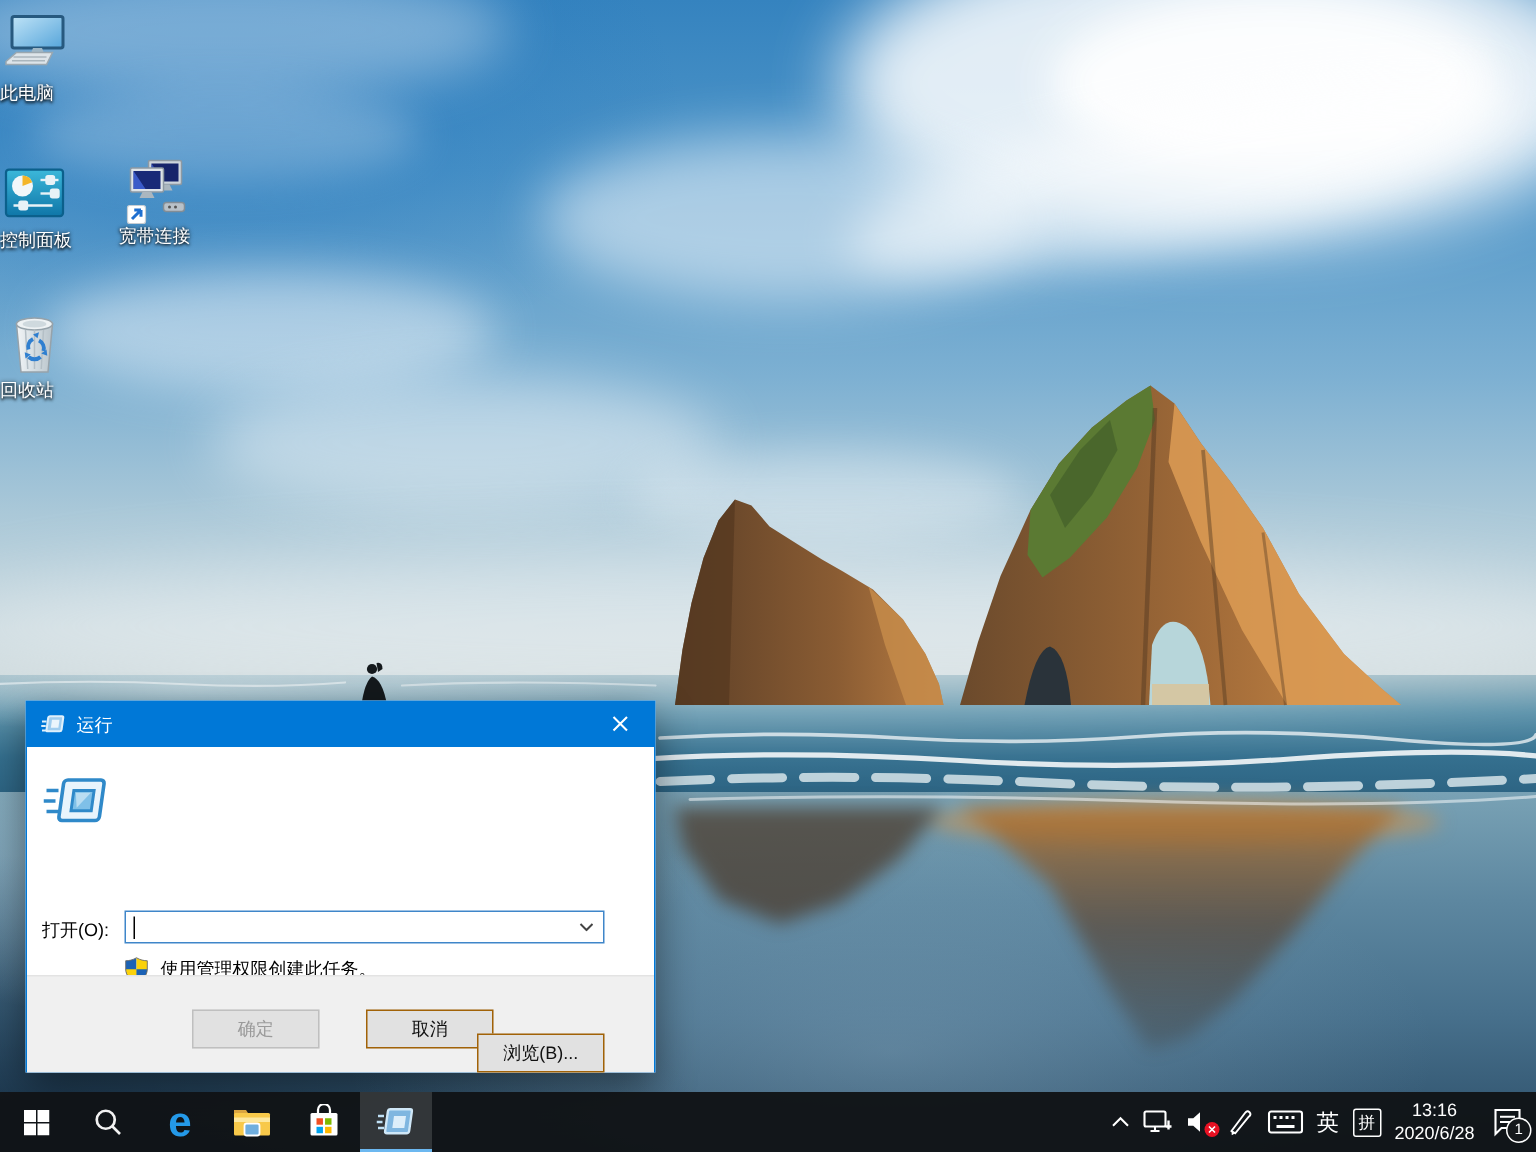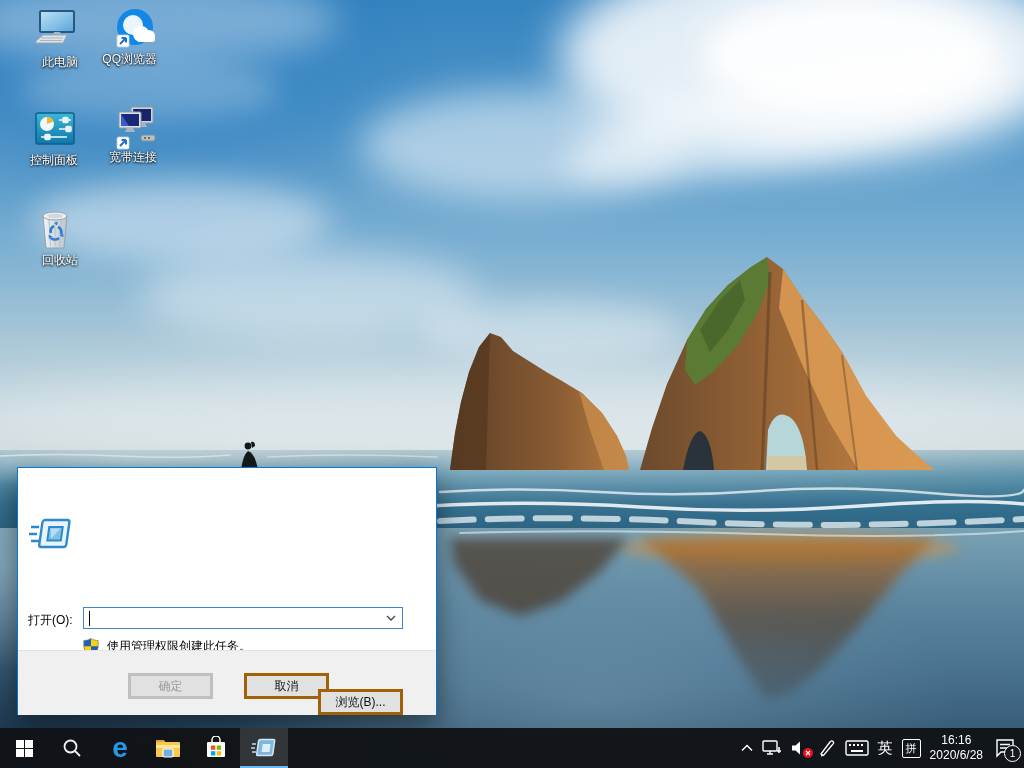--- a/index.html
+++ b/index.html
@@ -19,42 +19,42 @@
   #sand{position:absolute;left:0;top:528px;width:1024px;height:240px;
     background:
       radial-gradient(ellipse 420px 150px at 16% 22%, rgba(205,225,235,.5), transparent 70%),
       radial-gradient(ellipse 520px 210px at 58% 72%, rgba(160,190,210,.32), transparent 70%),
       radial-gradient(ellipse 640px 280px at 0% 105%, rgba(8,28,48,.7), transparent 75%),
       linear-gradient(180deg,#79a2b5 0%,#5d87a0 30%,#47708c 62%,#2c4e68 100%);}
   .cloud{position:absolute;border-radius:50%;background:#fff;pointer-events:none;}
   #scenery{position:absolute;left:0;top:0;}
 
   
-  .tile{position:absolute;width:78px;text-align:right;cursor:default;}
+  .tile{position:absolute;width:78px;text-align:left;cursor:default;font-family:Liberation Serif, serif;}
   .tile .ic{display:block;margin:0 auto;height:46px;}
   .tile .lbl{display:block;margin-top:1px;font-size:12px;color:#fff;line-height:14px;
     text-shadow:0 1px 2px rgba(0,0,0,.95),0 0 3px rgba(0,0,0,.75);white-space:nowrap;}
 
   
   #run-dialog{position:absolute;left:17px;top:467px;width:420px;height:248px;background:#fff;
     border:1px solid #0078d7;box-sizing:border-box;box-shadow:0 10px 26px rgba(0,0,0,.45);font-size:12px;color:#000;}
   #dlg-titlebar{position:absolute;left:0;top:0;width:100%;height:30px;background:#0078d7;display:flex;align-items:center;}
   #dlg-title{color:#fff;font-size:12px;margin-left:7px;}
   #dlg-close{position:absolute;right:0;top:0;width:45px;height:29px;display:flex;align-items:center;justify-content:center;cursor:pointer;}
   #dlg-body{position:absolute;left:0;top:30px;width:100%;height:152px;background:#fff;}
   #dlg-desc{position:absolute;left:71px;top:20px;width:332px;line-height:17px;color:#000;}
   #dlg-runicon{position:absolute;left:11px;top:20px;}
   #open-label{position:absolute;left:10px;top:114px;}
   #combo{position:absolute;left:65px;top:109px;width:320px;height:22px;border:1px solid #3f86c9;background:#fff;box-sizing:border-box;}
   #combo input{position:absolute;left:5px;top:1px;width:290px;height:18px;border:none;outline:none;font-size:12px;padding:0;background:transparent;}
   #caret{position:absolute;left:5px;top:3px;width:1px;height:15px;background:#000;}
   #combo-arrow{position:absolute;right:2px;top:1px;width:18px;height:18px;display:flex;align-items:center;justify-content:center;cursor:pointer;}
   #admin-row{position:absolute;left:65px;top:140px;display:flex;align-items:center;gap:8px;}
   #dlg-footer{position:absolute;left:0;top:182px;width:100%;height:64px;background:#f0f0f0;border-top:1px solid #e3e3e3;}
-  .dbtn{position:absolute;top:22px;width:85px;height:26px;font-size:12px;background:#e1e1e1;border:3px solid #a16207;
+  .dbtn{position:absolute;top:22px;width:85px;height:26px;font-size:12px;background:#e1e1e1;border:1px solid #a16207;
     display:flex;align-items:center;justify-content:center;cursor:pointer;box-sizing:border-box;}
   #btn-ok{left:110px;color:#9a9a9a;border-color:#bfbfbf;cursor:default;}
   #btn-cancel{left:205px;color:#111;margin-left:21px;}
   #btn-browse{left:300px;color:#111;margin-top:16px;}
 
   
   #taskbar{position:absolute;left:0;top:728px;width:1024px;height:40px;background:rgba(17,20,23,.97);display:flex;}
   .tbtn{width:48px;height:40px;display:flex;align-items:center;justify-content:center;cursor:pointer;position:relative;}
   .tbtn.active{background:rgba(255,255,255,.14);}
   .tbtn.active::after{content:"";position:absolute;left:0;bottom:0;width:100%;height:2px;background:#6cb8f0;}
@@ -164,34 +164,20 @@
         <path d="M4,33 l7,-6 h24 l-4,8 H4 Z" fill="#dde4e9" stroke="#9aa7b0" stroke-width="1"></path>
         <g stroke="#aab6bd" stroke-width="1">
             <path d="M9,30 h22"></path>
             <path d="M8,32.5 h22"></path>
           </g>
       </svg>
     </span>
     <span class="lbl">此电脑</span>
   </div>
 
-  <div class="tile" style="left:79px;top:5px;">
-    <span class="ic">
-      <svg width="46" height="49" viewBox="0 0 46 49">
-        <circle cx="24" cy="22" r="18" fill="#1287e8"></circle>
-        <circle cx="22" cy="20" r="10" fill="#eaf5fd"></circle>
-        <circle cx="30" cy="29" r="8" fill="#fff"></circle>
-        <circle cx="38" cy="31" r="6" fill="#fff"></circle>
-        <rect x="26" y="31" width="18" height="6" rx="3" fill="#fff"></rect>
-        <rect x="6" y="30" width="12" height="12" rx="1.5" fill="#fff" stroke="#c7ced4" stroke-width="0.8"></rect>
-        <path d="M9,39 L15,33 M15,33 h-4.5 M15,33 v4.5" stroke="#1e6fd0" stroke-width="2" fill="none"></path>
-      </svg>
-    </span>
-    <span class="lbl">QQ浏览器</span>
-  </div>
 
   <div class="tile" style="left:0px;top:106px;">
     <span class="ic">
       <svg width="46" height="46" viewBox="0 0 46 46">
         <defs>
             <linearGradient id="cp" x1="0" y1="0" x2="0" y2="1">
               <stop offset="0" stop-color="#3cb8da"></stop>
               <stop offset="1" stop-color="#0f76a8"></stop>
             </linearGradient>
           </defs>
@@ -261,20 +247,37 @@
             <path d="M17,33 l-0.5,-4.2 4,1.6 Z"></path>
         </g>
       </svg>
     </span>
     <span class="lbl">回收站</span>
   </div>
 
 
 
   <div id="run-dialog">
+    <div id="dlg-titlebar">
+      <span style="margin-left:9px;display:flex;">
+        <svg width="17" height="14" viewBox="0 0 17 14">
+          <g stroke="#dff0fb" stroke-width="1.4" fill="none">
+            <path d="M1,5 h3 M0.5,8 h3 M1,11 h3"></path>
+            <rect x="5.5" y="1.5" width="10" height="10" rx="1" transform="skewX(-8)" fill="#9fcdef"></rect>
+            <rect x="8.2" y="3.8" width="5" height="5.4" transform="skewX(-8)" fill="#eaf5fc" stroke="none"></rect>
+          </g>
+        </svg>
+      </span>
+      <span id="dlg-title">运行</span>
+      <div id="dlg-close">
+        <svg width="11" height="11" viewBox="0 0 11 11">
+          <path d="M1,1 L10,10 M10,1 L1,10" stroke="#fff" stroke-width="1.4"></path>
+        </svg>
+      </div>
+    </div>
 
     <div id="dlg-body">
       <span id="dlg-runicon">
         <svg width="44" height="32" viewBox="0 0 44 32">
           <g fill="none" stroke="#2f89c9" stroke-width="2.4">
             <path d="M2,9 h8 M0,16 h8 M2,23 h8"></path>
           </g>
           <rect x="14" y="2" width="27" height="27" rx="2.5" transform="skewX(-8)" fill="#e8f4fc" stroke="#2f89c9" stroke-width="2.4"></rect>
           <rect x="21.5" y="9" width="13.5" height="13.5" transform="skewX(-8)" fill="#7fc0e8" stroke="#2f89c9" stroke-width="2"></rect>
           <path d="M23,10.5 l10,0 -8,10 Z" transform="skewX(-8)" fill="#b9ddf2"></path>
@@ -396,21 +399,21 @@
               <rect x="8" y="4" width="2" height="2"></rect>
               <rect x="12" y="4" width="2" height="2"></rect>
               <rect x="16" y="4" width="2" height="2"></rect>
             </g>
           <rect x="6" y="10" width="12" height="2" fill="#fff"></rect>
         </svg>
       </div>
       <div class="trayit" id="ime-lang">英</div>
       <div class="trayit" id="ime-mode">拼</div>
       <div id="clock">
-        <span>16:16</span>
+        <span>13:16</span>
         <span>2020/6/28</span>
       </div>
       <div class="trayit" id="action-center">
         <svg width="22" height="20" viewBox="0 0 22 20">
           <path d="M3,2 h16 v12 h-12 l-4,4 Z" stroke="#fff" stroke-width="1.4" fill="none"></path>
           <path d="M6,6.5 h10 M6,10 h10" stroke="#fff" stroke-width="1.3"></path>
         </svg>
         <span id="notif-badge">1</span>
       </div>
     </div>

